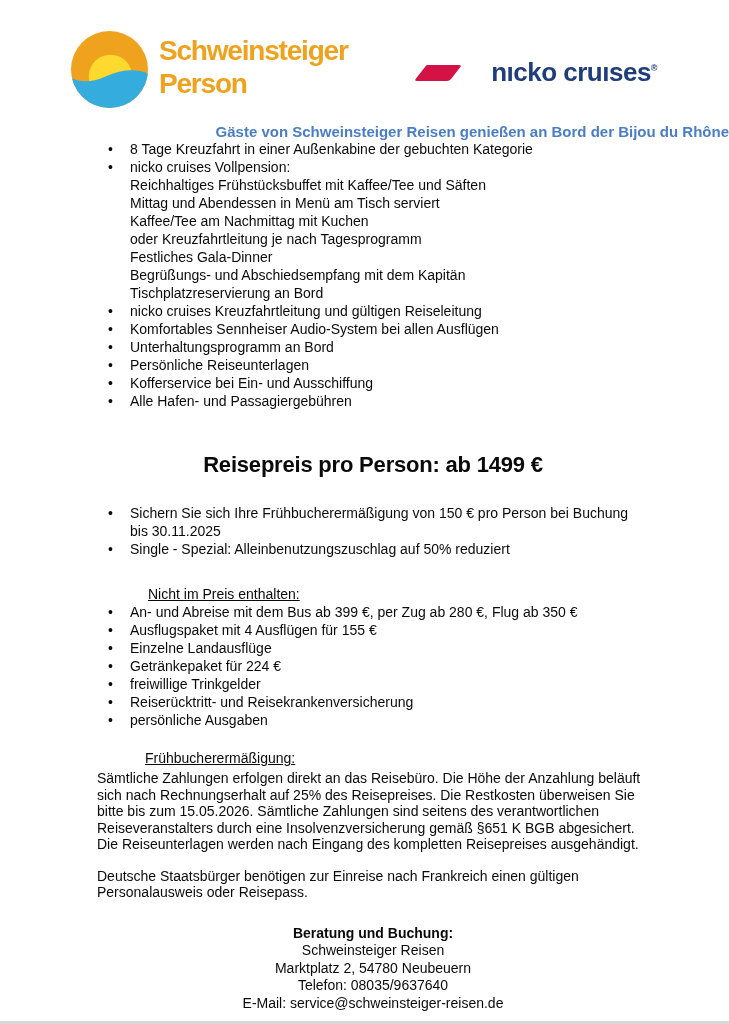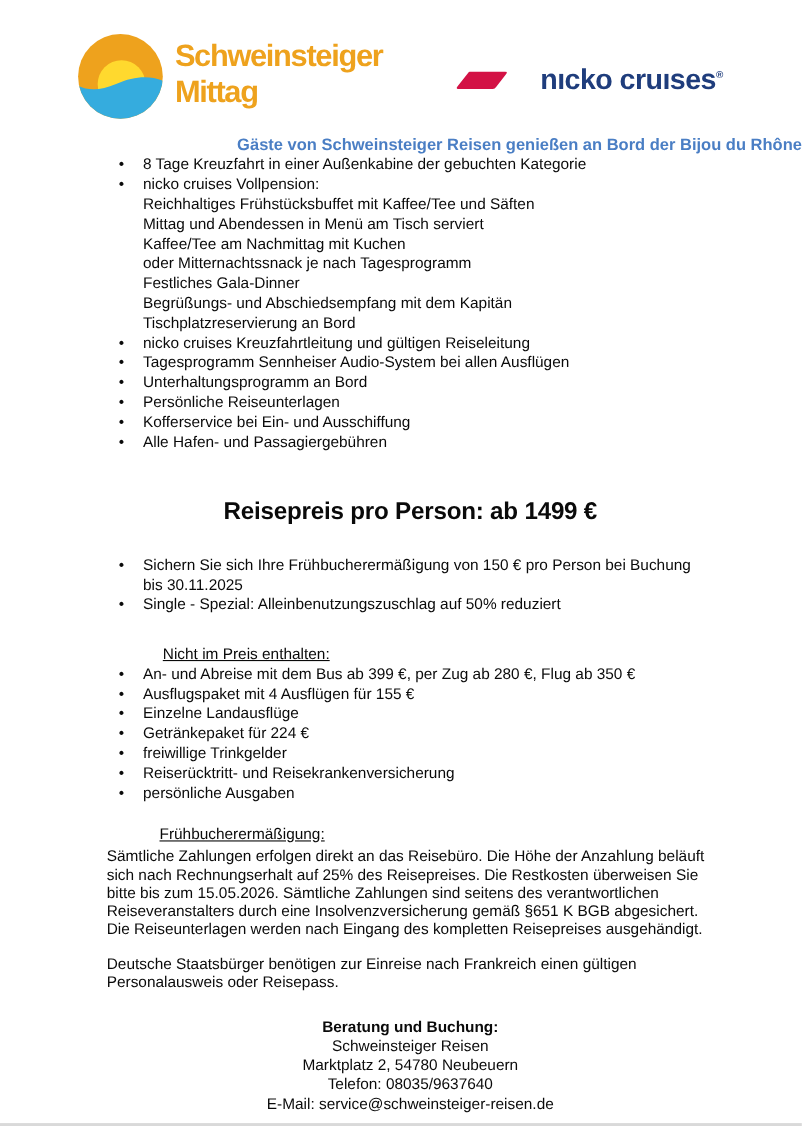--- a/index.html
+++ b/index.html
@@ -91,21 +91,21 @@
             </clipPath>
           </defs>
         <g clip-path="url(#lc)">
           <rect width="80" height="80" fill="#eea21d"></rect>
           <circle cx="41" cy="47" r="22" fill="#ffd92e"></circle>
           <path d="M-2,47 C8,53 20,54 36,47 C54,39 68,39 82,45 L82,82 L-2,82 Z" fill="#35acde"></path>
         </g>
       </svg>
       <div class="brand-name">
         <div>Schweinsteiger</div>
-        <div>Mittag</div>
+        <div>Person</div>
       </div>
     </div>
 
     <div class="nicko">
       <svg class="nicko-flag" viewBox="0 0 48 16" aria-hidden="true">
         <path d="M13,0 L45,0 Q48,0 46,2.5 L37,14 Q35.5,16 33,16 L3,16 Q0,16 2,13.5 L11,2 Q12.5,0 13,0 Z" fill="#d31245"></path>
       </svg>
       <span class="nicko-text"><span>nıcko cruıses</span><span class="reg">®</span></span>
     </div>
   </div>
@@ -119,33 +119,33 @@
         <span class="dot"></span>
         <div class="txt">8 Tage Kreuzfahrt in einer Außenkabine der gebuchten Kategorie</div>
       </div>
       <div class="li">
         <span class="dot"></span>
         <div class="txt">
           <div>nicko cruises Vollpension:</div>
           <div class="subline">Reichhaltiges Frühstücksbuffet mit Kaffee/Tee und Säften</div>
           <div class="subline">Mittag und Abendessen in Menü am Tisch serviert</div>
           <div class="subline">Kaffee/Tee am Nachmittag mit Kuchen</div>
-          <div class="subline">oder Mitternachtssnack je nach Tagesprogramm</div>
+          <div class="subline">oder Kreuzfahrtleitung je nach Tagesprogramm</div>
           <div class="subline">Festliches Gala-Dinner</div>
           <div class="subline">Begrüßungs- und Abschiedsempfang mit dem Kapitän</div>
           <div class="subline">Tischplatzreservierung an Bord</div>
         </div>
       </div>
       <div class="li">
         <span class="dot"></span>
         <div class="txt">nicko cruises Kreuzfahrtleitung und gültigen Reiseleitung</div>
       </div>
       <div class="li">
         <span class="dot"></span>
-        <div class="txt">Tagesprogramm Sennheiser Audio-System bei allen Ausflügen</div>
+        <div class="txt">Komfortables Sennheiser Audio-System bei allen Ausflügen</div>
       </div>
       <div class="li">
         <span class="dot"></span>
         <div class="txt">Unterhaltungsprogramm an Bord</div>
       </div>
       <div class="li">
         <span class="dot"></span>
         <div class="txt">Persönliche Reiseunterlagen</div>
       </div>
       <div class="li">

